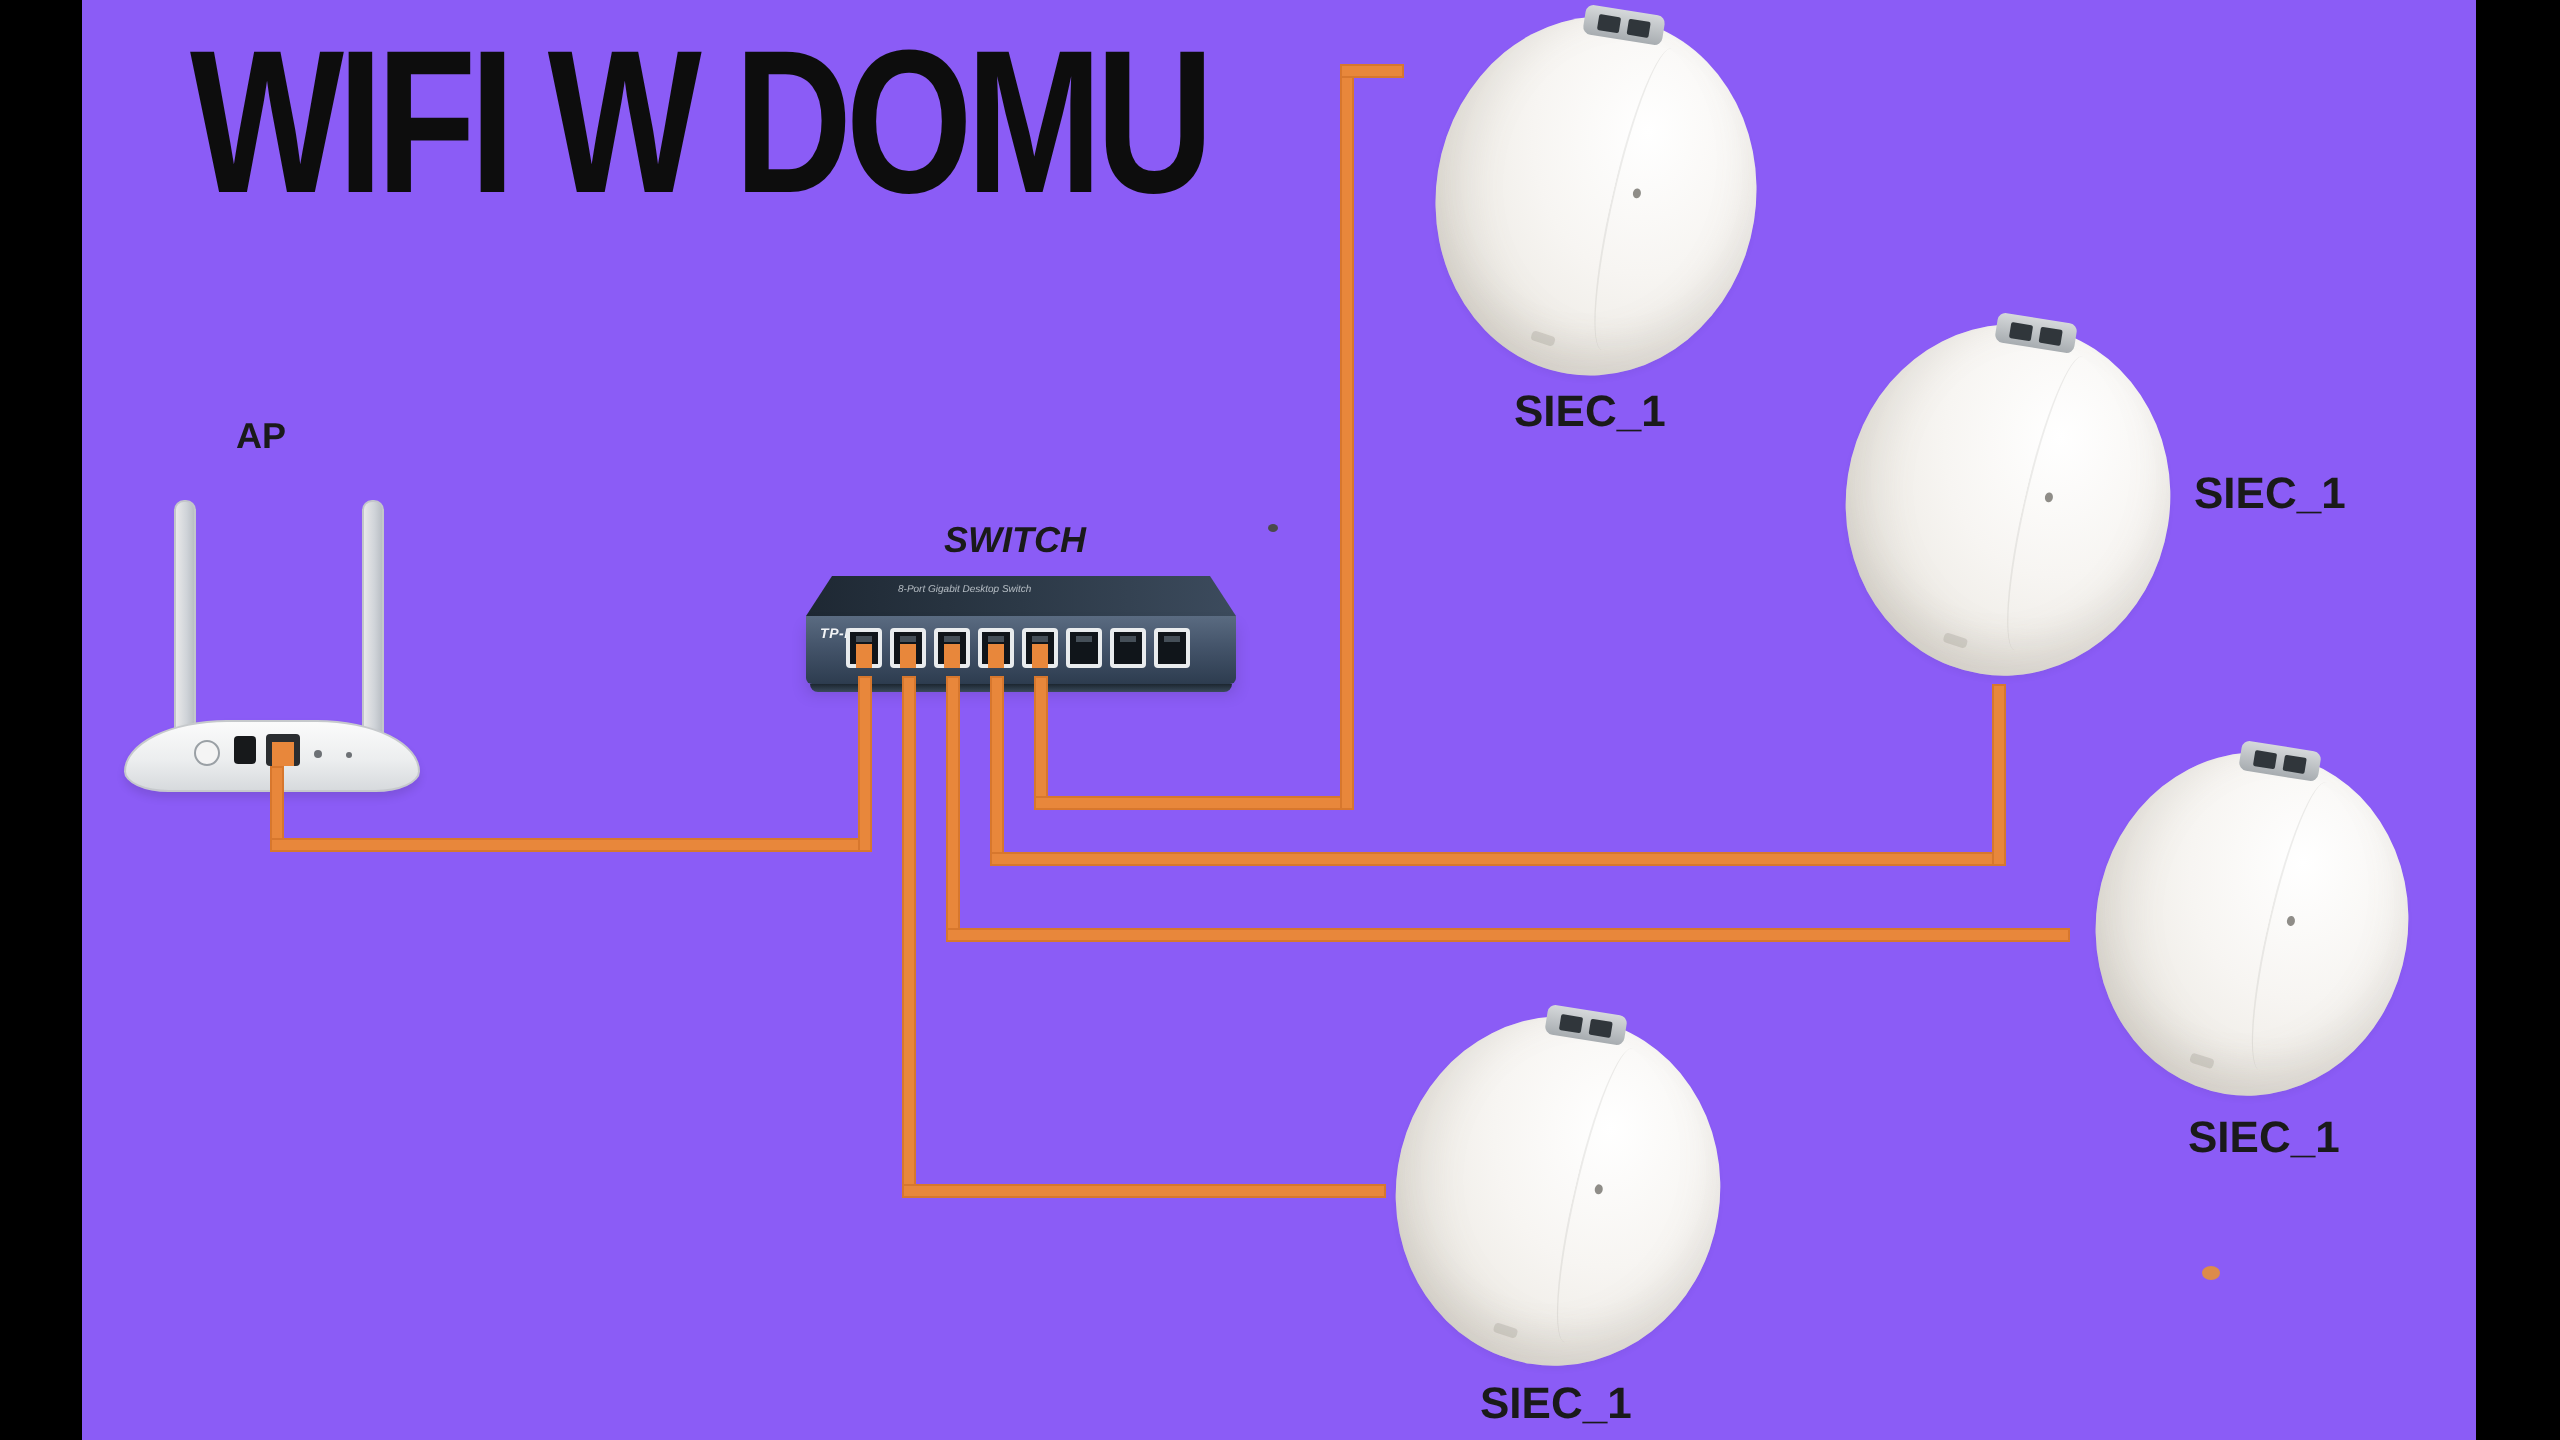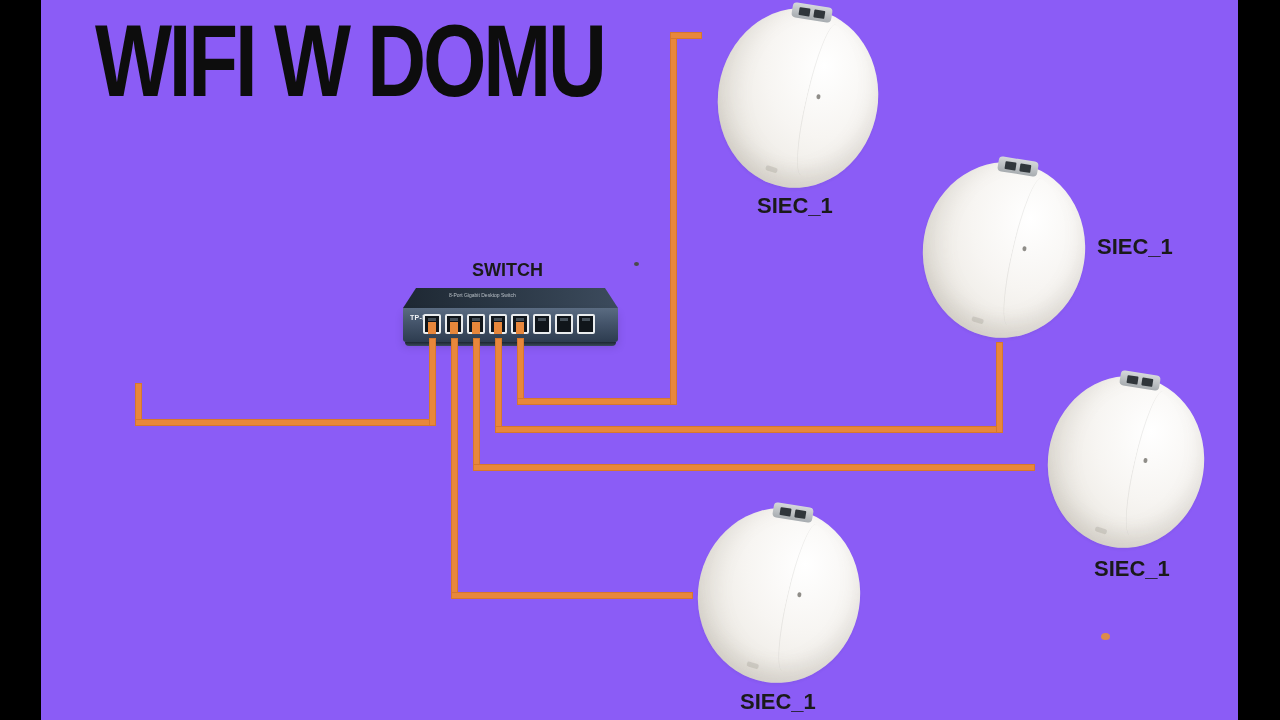--- a/index.html
+++ b/index.html
@@ -44,21 +44,21 @@
   .ap-btn{position:absolute;left:34px;top:9px;width:11px;height:11px;border-radius:50%;
     background:#f4f4f4;border:1px solid #9aa0a5;}
   .ap-power{position:absolute;left:54px;top:7px;width:11px;height:14px;background:#17191b;border-radius:2px;}
   .ap-eth{position:absolute;left:70px;top:6px;width:17px;height:16px;background:#2a2d30;border-radius:2px;}
   .ap-eth i{position:absolute;left:3px;top:4px;width:11px;height:12px;background:#E8873B;display:block;}
   .ap-dot{position:absolute;border-radius:50%;background:#6d7175;}
   .ap-dot.d1{left:94px;top:14px;width:4px;height:4px;}
   .ap-dot.d2{left:110px;top:15px;width:3px;height:3px;}
 
   
-  .switch-wrap{position:absolute;left:403px;top:260px;width:220px;height:95px;}
+  .switch-wrap{position:absolute;left:403px;top:260px;width:220px;height:95px;font-style:italic;}
   .switch-wrap .device-label{left:69px;top:0px;}
   .switch-body{position:absolute;left:0;top:28px;width:215px;height:62px;}
   .switch-top{
     position:absolute;left:0;top:0;width:215px;height:20px;
     background:linear-gradient(90deg,#1e2833 0%,#2c3947 50%,#3c4b5d 100%);
     clip-path:polygon(13px 0,202px 0,215px 100%,0 100%);
   }
   .switch-front{
     position:absolute;left:0;top:20px;width:215px;height:34px;
     background:linear-gradient(180deg,#5a6b81 0%,#44546a 45%,#2d3c4f 100%);
@@ -113,20 +113,34 @@
 </head>
 <body>
 
 <div class="stage">
 
   <div class="bar left"></div>
   <div class="bar right"></div>
 
   <h1 class="title">WIFI W DOMU</h1>
 
+  <div class="ap-wrap">
+    <span class="device-label">AP</span>
+    <div class="antenna a-left"></div>
+    <div class="antenna a-right"></div>
+    <div class="ap-base">
+      <div class="ap-btn"></div>
+      <div class="ap-power"></div>
+      <div class="ap-eth">
+          <i></i>
+        </div>
+      <div class="ap-dot d1"></div>
+      <div class="ap-dot d2"></div>
+    </div>
+  </div>
 
   <div class="switch-wrap">
     <span class="device-label">SWITCH</span>
     <div class="switch-body">
       <div class="switch-top"></div>
       <div class="switch-front">
         <span class="tplink">TP-LINK</span>
         <span class="modeltext">8-Port Gigabit Desktop Switch</span>
         <div class="ports" id="switch-ports">
             <div class="port">

